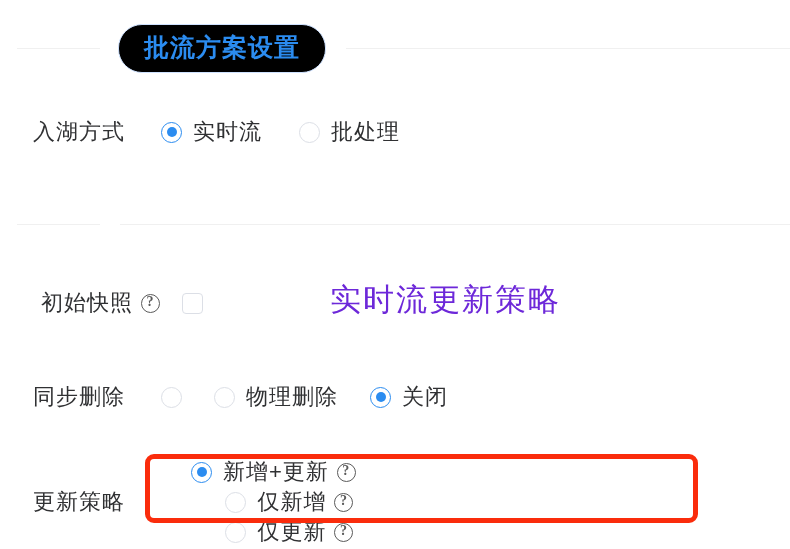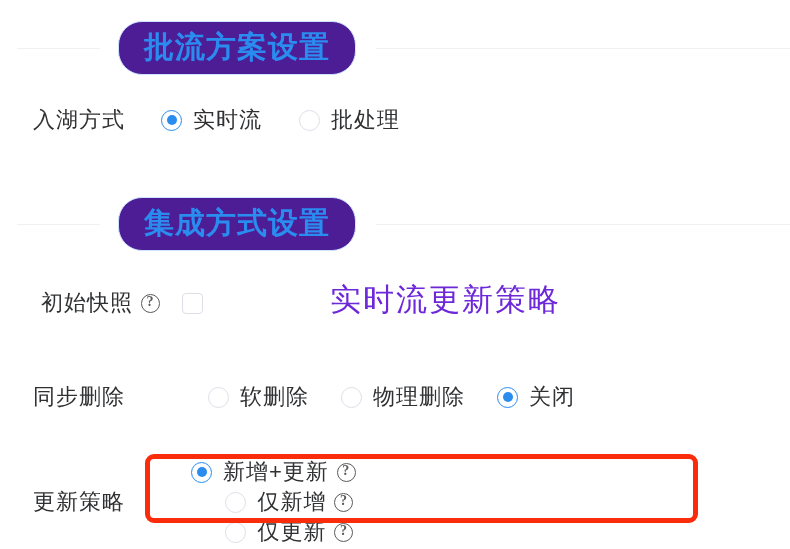--- a/index.html
+++ b/index.html
@@ -44,23 +44,23 @@
     flex: 1 1 auto;
     width: auto;
     margin-left: 20px;
     margin-right: 0;
   }
   .section-pill {
     flex: 0 0 auto;
     margin-left: 18px;
     border: 1.6px solid #cfe2ff;
     border-radius: 24px;
-    background: #4c1d95;
+    background: #000000;
     color: #2b8cf0;
-    font-size: 30px;
+    font-size: 25px;
     font-weight: 700;
     letter-spacing: 1px;
     line-height: 1;
     padding: 10px 25px 12px 25px;
     white-space: nowrap;
   }
 
   
   .form-row {
     position: absolute;
@@ -185,60 +185,58 @@
 <body>
 
 <div class="page">
 
   <div class="section-divider" style="top:25px;">
     <div class="divider-line left"></div>
     <div class="section-pill">批流方案设置</div>
     <div class="divider-line right"></div>
   </div>
 
-  <div class="form-row" style="top:100px;">
+  <div class="form-row" style="top:112px;">
     <div class="row-label" style="width:128px;">入湖方式</div>
     <div class="row-controls">
       <div class="radio-option">
         <div class="radio-dot on"></div>
         <div class="radio-label">实时流</div>
       </div>
       <div class="radio-option" style="margin-left:37px;">
         <div class="radio-dot off"></div>
         <div class="radio-label">批处理</div>
       </div>
     </div>
   </div>
 
   <div class="section-divider" style="top:201px;">
     <div class="divider-line left"></div>
-    <div class="section-pill">集成方式设置</div>
     <div class="divider-line right"></div>
   </div>
 
   <div class="form-row" style="top:283px;padding-left:8px;">
     <div class="row-label">
       <span>初始快照</span>
       <span class="help-icon">
           <span>?</span>
         </span>
     </div>
     <div class="row-controls" style="margin-left:22px;">
       <div class="checkbox-box"></div>
     </div>
   </div>
 
   <div class="annotation" style="left:330px; top:279px;">实时流更新策略</div>
 
-  <div class="form-row" style="top:377px;gap:47px;">
+  <div class="form-row" style="top:377px;">
     <div class="row-label" style="width:128px;">同步删除</div>
     <div class="row-controls">
       <div class="radio-option">
         <div class="radio-dot off"></div>
-        <div class="radio-label">软删除</div>
       </div>
       <div class="radio-option" style="margin-left:32px;">
         <div class="radio-dot off"></div>
         <div class="radio-label">物理删除</div>
       </div>
       <div class="radio-option" style="margin-left:32px;">
         <div class="radio-dot on"></div>
         <div class="radio-label">关闭</div>
       </div>
     </div>

